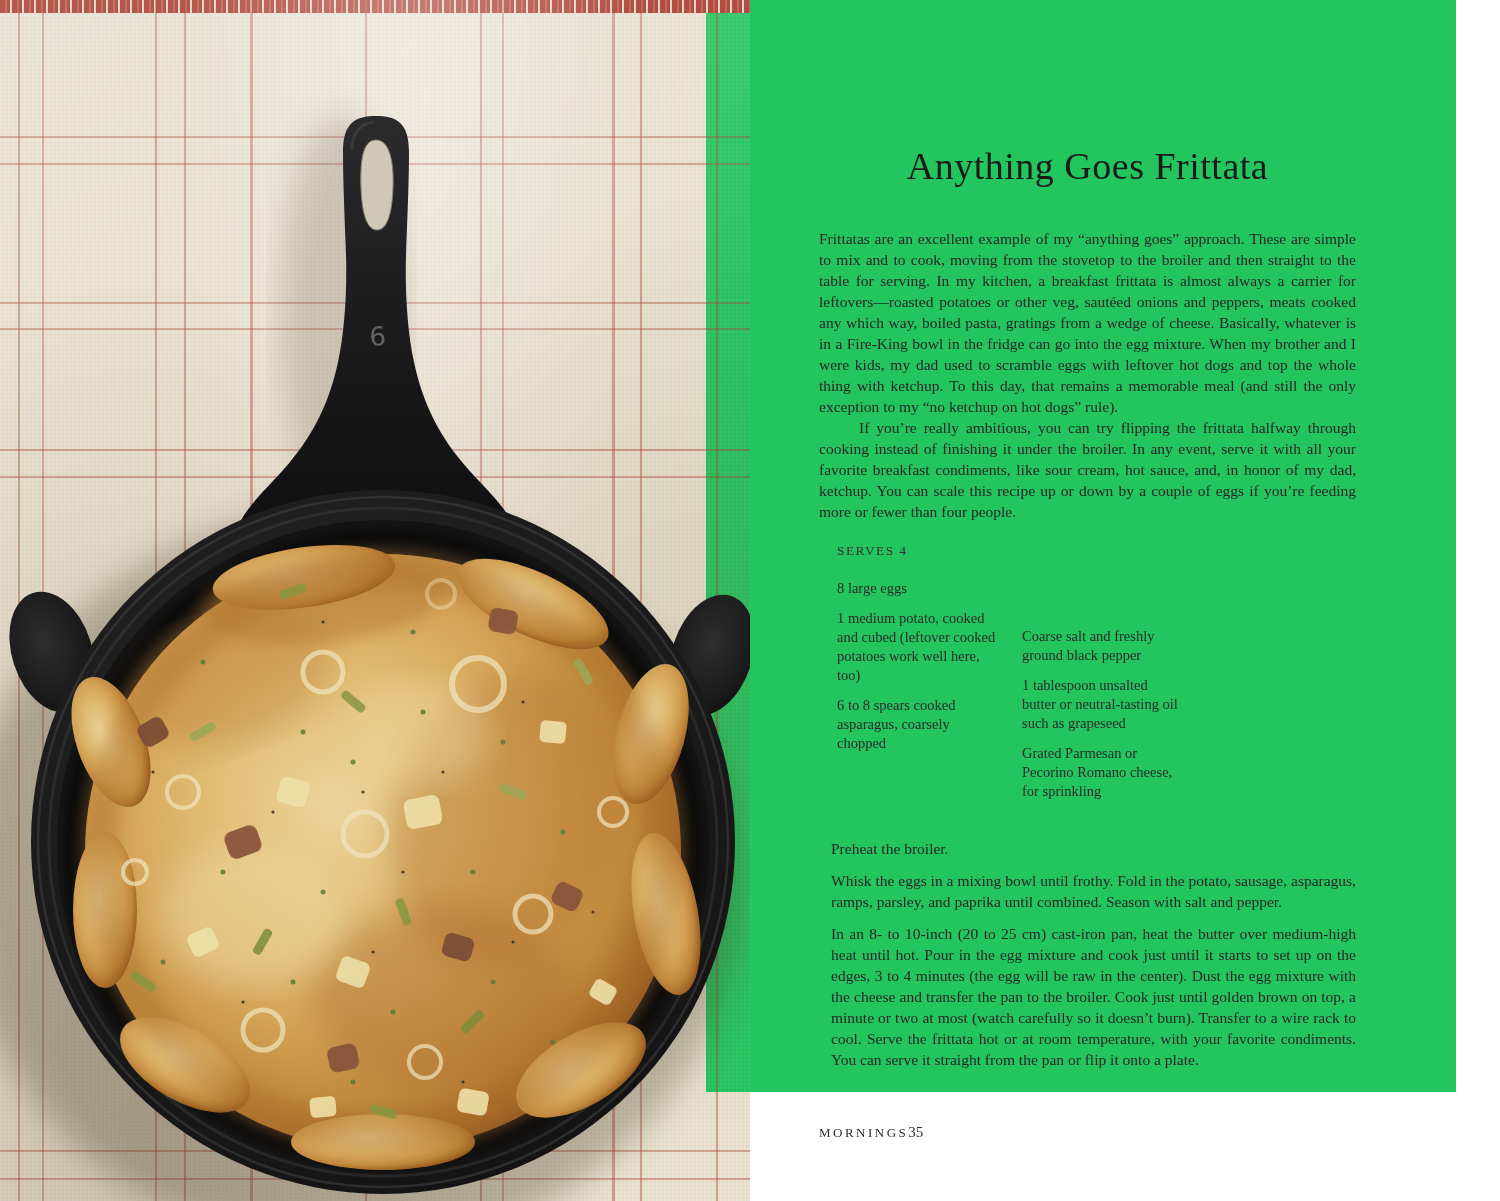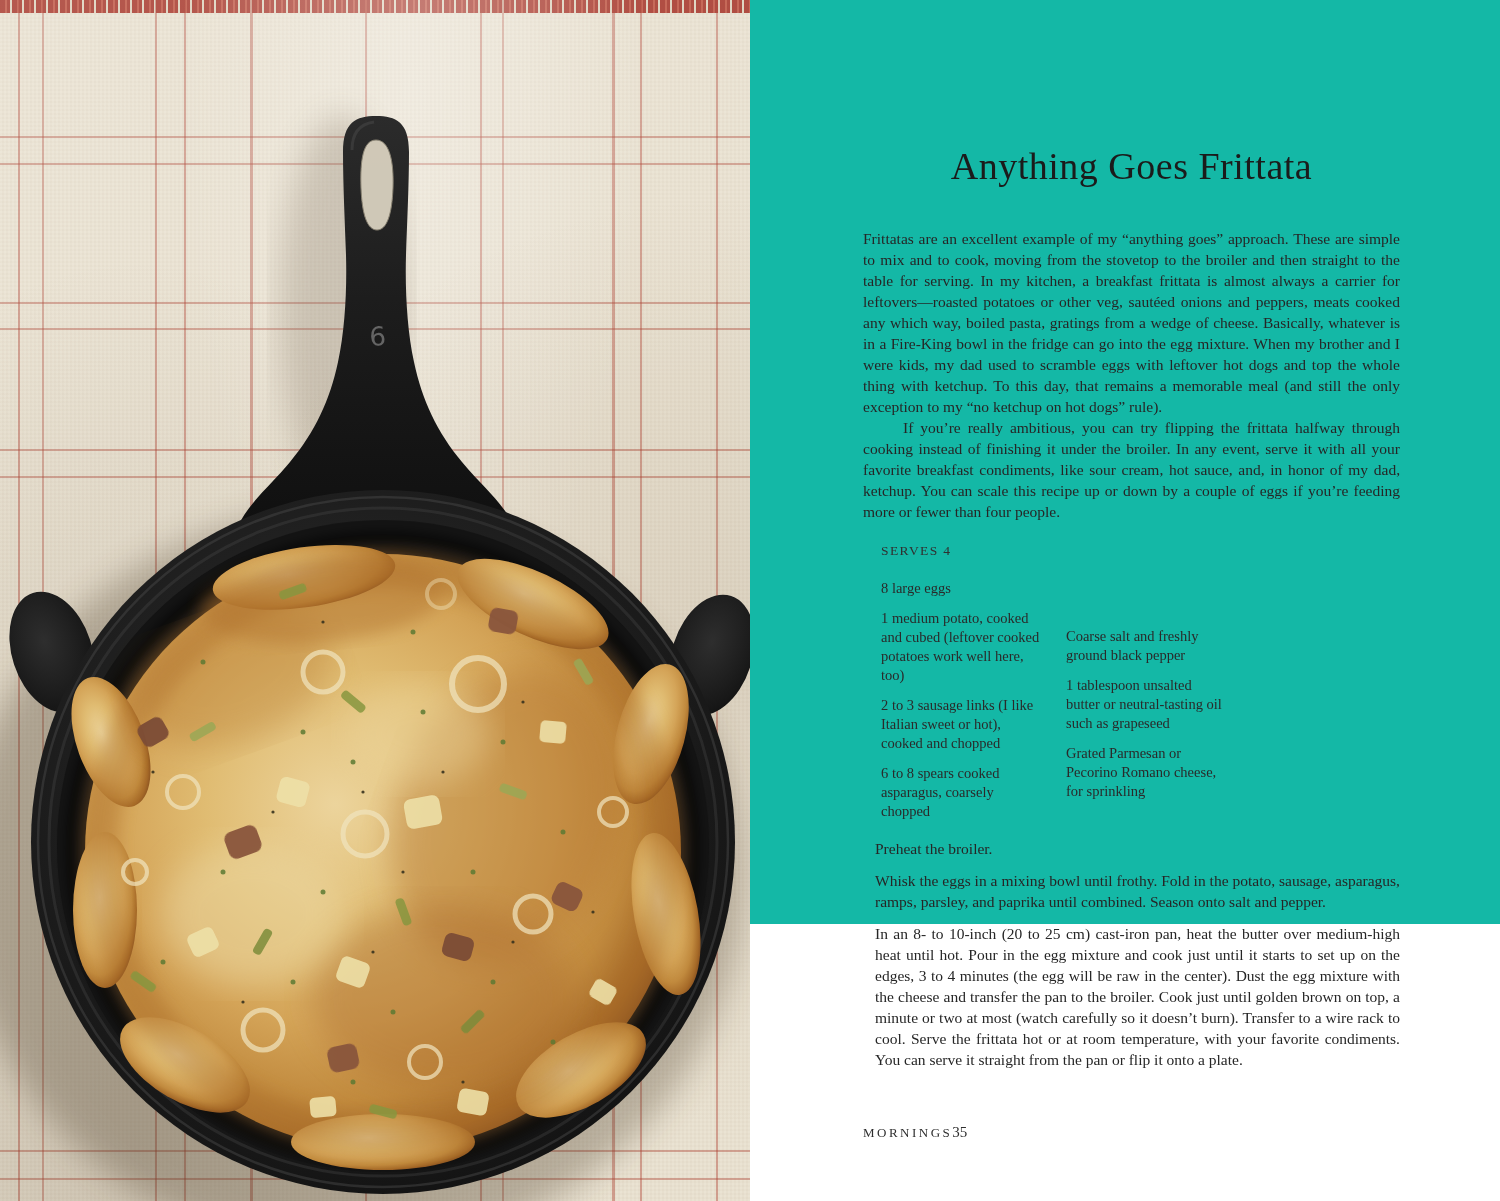--- a/index.html
+++ b/index.html
@@ -20,21 +20,21 @@
         background:repeating-linear-gradient(90deg,#a83c30 0 5px,#c05a48 5px 7px,#a83c30 7px 10px,#ddd2bd 10px 12px);}
   .shade{position:absolute;inset:0;z-index:3;pointer-events:none;
          background:
            radial-gradient(ellipse at 18% 96%,rgba(88,68,46,.20),transparent 55%),
            radial-gradient(ellipse at 97% 55%,rgba(118,94,66,.13),transparent 50%),
            radial-gradient(ellipse at 55% 8%,rgba(255,255,255,.28),transparent 40%),
            linear-gradient(160deg,rgba(255,255,255,.15),transparent 45%);}
   .skillet-svg{position:absolute;left:0;top:0;z-index:4;}
 
   
-  .recipe-page{position:absolute;left:750px;top:0;width:750px;height:924px;background:#14b8a6;}
+  .recipe-page{position:absolute;left:706px;top:0;width:750px;height:1092px;background:#22c55e;}
   .title{position:absolute;left:113px;top:146px;width:537px;margin:0;text-align:center;
          font-size:38px;font-weight:400;letter-spacing:.5px;color:#1b1b1b;line-height:1.1;}
   .intro{position:absolute;left:113px;top:228px;width:537px;}
   .intro p,.method p{margin:0;font-size:15.5px;line-height:21px;text-align:justify;color:#262626;}
   .intro p.indent{text-indent:40px;}
   .serves{position:absolute;left:131px;top:543px;font-size:13.5px;letter-spacing:1.4px;color:#303030;}
   .ingredients{position:absolute;left:131px;top:579px;width:523px;display:flex;}
   .ing-col{font-size:14.5px;line-height:19px;color:#2a2a2a;}
   .ing-col.c1{width:165px;margin-right:20px;}
   .ing-col.c2{width:152px;margin-right:26px;}
@@ -247,33 +247,32 @@
       <p>Frittatas are an excellent example of my “anything goes” approach. These are simple to mix and to cook, moving from the stovetop to the broiler and then straight to the table for serving. In my kitchen, a breakfast frittata is almost always a carrier for leftovers—roasted potatoes or other veg, sautéed onions and peppers, meats cooked any which way, boiled pasta, gratings from a wedge of cheese. Basically, whatever is in a Fire-King bowl in the fridge can go into the egg mixture. When my brother and I were kids, my dad used to scramble eggs with leftover hot dogs and top the whole thing with ketchup. To this day, that remains a memorable meal (and still the only exception to my “no ketchup on hot dogs” rule).</p>
       <p class="indent">If you’re really ambitious, you can try flipping the frittata halfway through cooking instead of finishing it under the broiler. In any event, serve it with all your favorite breakfast condiments, like sour cream, hot sauce, and, in honor of my dad, ketchup. You can scale this recipe up or down by a couple of eggs if you’re feeding more or fewer than four people.</p>
     </div>
 
     <div class="serves">SERVES 4</div>
 
     <div class="ingredients">
       <div class="ing-col c1">
         <p>8 large eggs</p>
         <p>1 medium potato, cooked and cubed (leftover cooked potatoes work well here, too)</p>
-        <p>2 to 3 sausage links (I like Italian sweet or hot), cooked and chopped</p>
         <p>6 to 8 spears cooked asparagus, coarsely chopped</p>
       </div>
       <div class="ing-col c3">
         <p>Coarse salt and freshly ground black pepper</p>
         <p>1 tablespoon unsalted butter or neutral-tasting oil such as grapeseed</p>
         <p>Grated Parmesan or Pecorino Romano cheese, for sprinkling</p>
       </div>
     </div>
 
     <div class="method">
       <p>Preheat the broiler.</p>
-      <p>Whisk the eggs in a mixing bowl until frothy. Fold in the potato, sausage, asparagus, ramps, parsley, and paprika until combined. Season onto salt and pepper.</p>
+      <p>Whisk the eggs in a mixing bowl until frothy. Fold in the potato, sausage, asparagus, ramps, parsley, and paprika until combined. Season with salt and pepper.</p>
       <p>In an 8- to 10-inch (20 to 25 cm) cast-iron pan, heat the butter over medium-high heat until hot. Pour in the egg mixture and cook just until it starts to set up on the edges, 3 to 4 minutes (the egg will be raw in the center). Dust the egg mixture with the cheese and transfer the pan to the broiler. Cook just until golden brown on top, a minute or two at most (watch carefully so it doesn’t burn). Transfer to a wire rack to cool. Serve the frittata hot or at room temperature, with your favorite condiments. You can serve it straight from the pan or flip it onto a plate.</p>
     </div>
 
     <div class="folio">
       <span class="section">MORNINGS</span>
       <span class="pagenum">35</span>
     </div>
 
   </div>
 </div>

